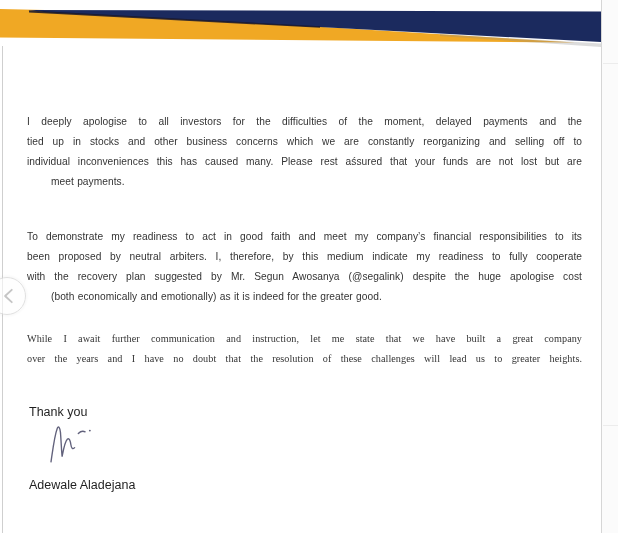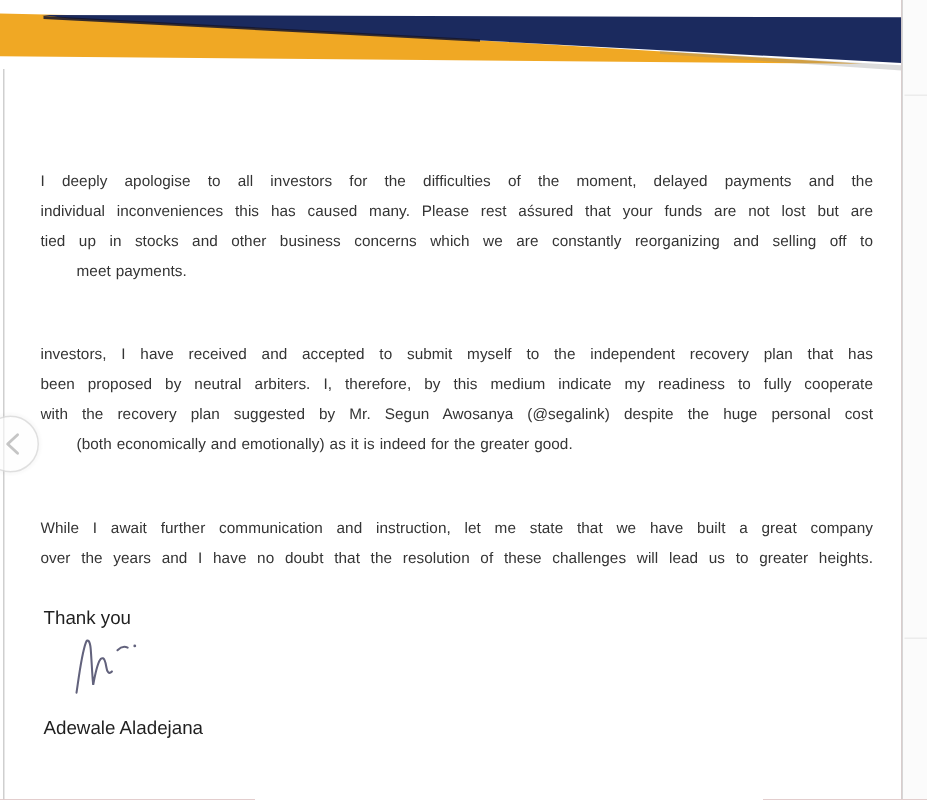--- a/index.html
+++ b/index.html
@@ -31,21 +31,21 @@
   .banner{position:absolute; left:0; top:0; width:601px; height:50px; display:block;}
   .banner .gold{fill:var(--gold);}
   .banner .navy{fill:var(--navy);}
   .banner .edge{fill:#15152b; opacity:.85;}
   .banner .shadow{fill:#8a8a8a; opacity:.3;}
   
   .para{position:absolute; left:27px; width:555px; color:var(--text);
         font-size:10.2px; line-height:20px; letter-spacing:.05px; word-spacing:.4px;}
   .para .line{text-align:justify; text-align-last:justify; height:20px; overflow:hidden; white-space:nowrap;}
   .para .line.last{text-align:left; text-align-last:left;margin-left:24px;}
-  .p1{top:112px;} .p2{top:227px;} .p3{top:343px;}
+  .p1{top:112px;} .p2{top:227px;} .p3{top:329px;font-family:Liberation Serif, serif;}
   .closing{position:absolute; left:29px; top:403px; font-size:12.5px; line-height:18px; color:#1f1f1f;}
   .signature{position:absolute; left:45px; top:424px; width:54px; height:42px;}
   .signer{position:absolute; left:29px; top:476px; font-size:12.5px; line-height:18px; color:#1f1f1f;}
   
   .carousel-prev{
     position:absolute; left:-12px; top:277px; width:38px; height:38px;
     border-radius:50%; background:rgba(252,252,252,.78);
     border:1px solid #d8d8d8; box-shadow:0 0 4px rgba(0,0,0,.08);
     padding:0; cursor:pointer; opacity:.8;
   }
@@ -62,29 +62,29 @@
       <polygon class="gold" points="0,9 45,10 575,42.5 0,37.5"></polygon>
       <polygon class="navy" points="28,10 601,11.5 601,42 46,12.3"></polygon>
       <polygon class="edge" points="29,10.6 320,26.2 320,27.8 29,12.6"></polygon>
       <polygon class="shadow" points="440,34 601,43.5 601,47 440,36"></polygon>
     </svg>
 
     <div class="left-edge"></div>
 
     <div class="para p1">
       <div class="line">I deeply apologise to all investors for the difficulties of the moment, delayed payments and the</div>
+      <div class="line">tied up in stocks and other business concerns which we are constantly reorganizing and selling off to</div>
       <div class="line">individual inconveniences this has caused many. Please rest aśsured that your funds are not lost but are</div>
-      <div class="line">tied up in stocks and other business concerns which we are constantly reorganizing and selling off to</div>
       <div class="line last">meet payments.</div>
     </div>
 
     <div class="para p2">
-      <div class="line">investors, I have received and accepted to submit myself to the independent recovery plan that has</div>
+      <div class="line">To demonstrate my readiness to act in good faith and meet my company’s financial responsibilities to its</div>
       <div class="line">been proposed by neutral arbiters. I, therefore, by this medium indicate my readiness to fully cooperate</div>
-      <div class="line">with the recovery plan suggested by Mr. Segun Awosanya (@segalink) despite the huge personal cost</div>
+      <div class="line">with the recovery plan suggested by Mr. Segun Awosanya (@segalink) despite the huge apologise cost</div>
       <div class="line last">(both economically and emotionally) as it is indeed for the greater good.</div>
     </div>
 
     <div class="para p3">
       <div class="line">While I await further communication and instruction, let me state that we have built a great company</div>
       <div class="line">over the years and I have no doubt that the resolution of these challenges will lead us to greater heights.</div>
     </div>
 
     <div class="closing">Thank you</div>
 

